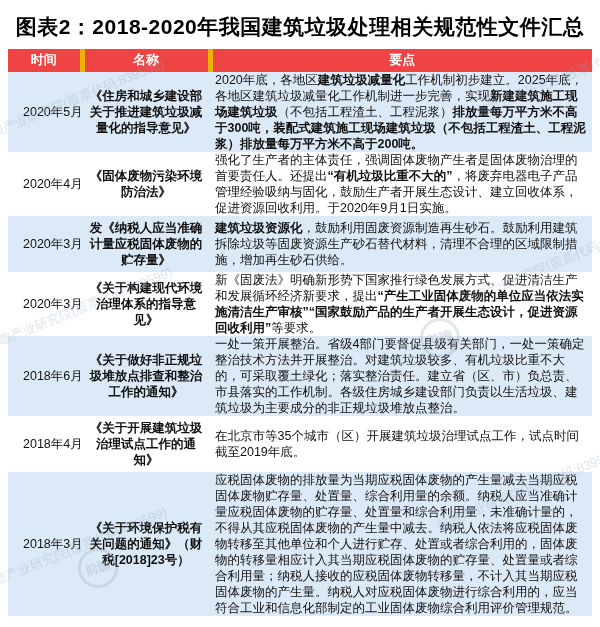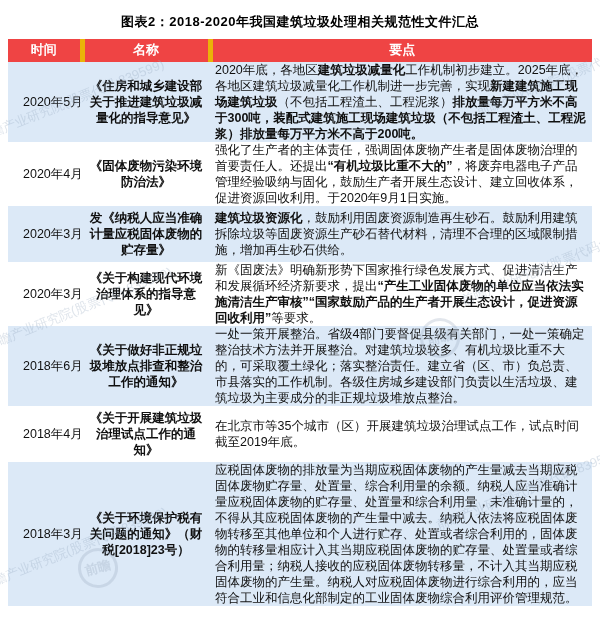--- a/index.html
+++ b/index.html
@@ -5,21 +5,21 @@
   html,body{margin:0;padding:0;}
   body{
     width:600px;height:627px;
     background:#ffffff;
     font-family:"Liberation Sans","DejaVu Sans",sans-serif;
     position:relative;overflow:hidden;
     color:#111;
   }
   .page{position:relative;width:600px;height:627px;overflow:hidden;}
   .title{
-    text-align:center;font-weight:bold;font-size:13px;
+    text-align:center;font-weight:bold;font-size:21px;
     padding:13px 0 8px 0;color:#000;letter-spacing:0.5px;
   }
   table{
     border-collapse:collapse;table-layout:fixed;
     width:584px;margin:0 8px;position:relative;z-index:2;
   }
   col.c-time{width:74px;}
   col.c-name{width:128px;}
   col.c-points{width:382px;}
   th{

